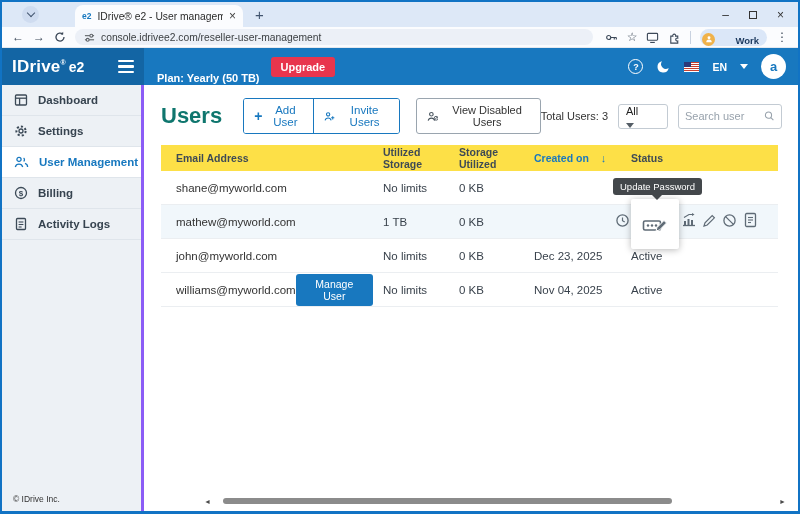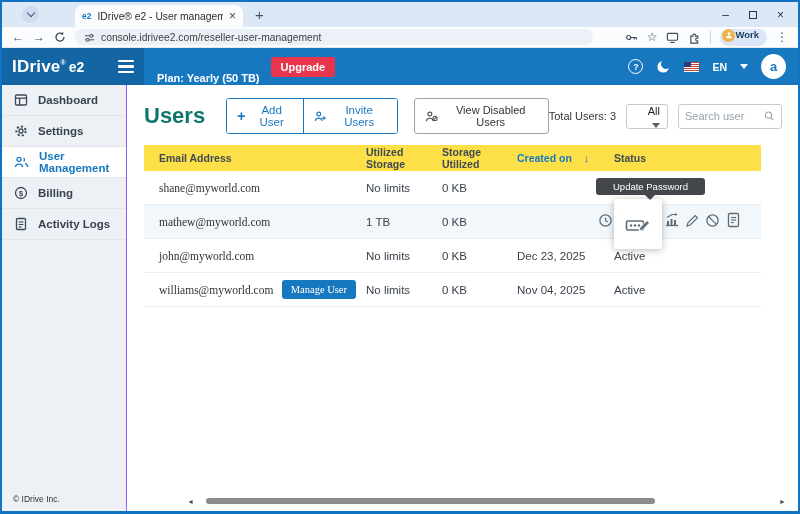--- a/index.html
+++ b/index.html
@@ -19,21 +19,21 @@
   .win-controls { margin-left:auto; display:flex; align-items:center; gap:20px; margin-bottom:6px; padding-right:4px; }
   .win-controls span { color:#333; font-size:12px; line-height:1; }
   .win-max { width:8px; height:8px; border:1.2px solid #333; }
 
   .toolbar { height:21px; background:#fbfcfe; border-bottom:1px solid #e3e8ef; display:flex; align-items:center; padding:0 10px; gap:9px; flex:none; }
   .nav-ico { font-size:12px; color:#3c4858; line-height:1; }
   .omnibox { width:518px; height:16px; background:#ecf0f7; border-radius:8px; display:flex; align-items:center; gap:6px; padding:0 9px; }
   .omnibox .url { font-size:10.3px; color:#3c4043; white-space:nowrap; }
   .tb-right { margin-left:auto; display:flex; align-items:center; gap:9px; }
   .tb-divider { width:1px; height:13px; background:#c9d2e0; }
-  .profile-pill { background:#dbe7f8; border-radius:9px; height:17px; display:flex; align-items:flex-start; gap:0; padding:0 8px 0 2px; }
+  .profile-pill { background:#dbe7f8; border-radius:9px; height:17px; display:flex; align-items:flex-end; gap:20px; padding:0 8px 0 2px; }
   .profile-avatar { width:13px; height:13px; border-radius:50%; background:#f0b24a; display:flex; align-items:center; justify-content:center; }
   .profile-label { font-size:9.5px; color:#1d3a5f; font-weight:bold; }
 
   
   .app-header { height:37px; background:#1878bf; display:flex; align-items:center; color:#fff; flex:none; }
   .logo-box { width:142px; height:37px; background:#1365a4; display:flex; align-items:center; padding:0 10px; flex:none; }
   .brand { font-size:17px; font-weight:bold; letter-spacing:.2px; }
   .brand sup { font-size:7px; }
   .product { font-size:14px; font-weight:bold; margin-left:3px; }
   .hamburger { margin-left:auto; display:flex; flex-direction:column; gap:3px; }
@@ -43,57 +43,57 @@
   .hdr-right { margin-left:auto; display:flex; align-items:center; gap:13px; padding-right:12px; }
   .help-circle { width:15px; height:15px; border:1.3px solid #fff; border-radius:50%; display:flex; align-items:center; justify-content:center; font-size:9px; font-weight:bold; }
   .flag { width:15px; height:10px; background:linear-gradient(#c8402e 0 10%,#fff 10% 20%,#c8402e 20% 30%,#fff 30% 40%,#c8402e 40% 50%,#fff 50% 60%,#c8402e 60% 70%,#fff 70% 80%,#c8402e 80% 90%,#fff 90% 100%); position:relative; }
   .flag::after { content:""; position:absolute; left:0; top:0; width:7px; height:5px; background:#2c3a7a; }
   .lang { font-size:10.5px; font-weight:bold; }
   .caret-w { width:0; height:0; border-left:4px solid transparent; border-right:4px solid transparent; border-top:5px solid #fff; }
   .avatar { width:25px; height:25px; background:#fff; border-radius:50%; display:flex; align-items:center; justify-content:center; color:#1878bf; font-weight:bold; font-size:13px; }
 
   
   .body-row { flex:1; display:flex; position:relative; overflow:hidden; }
-  .sidebar { width:125px; background:#edf1f5; border-right:1px solid #8b5cf6; position:relative; flex:none; }
+  .sidebar { width:142px; background:#edf1f5; border-right:3px solid #8b5cf6; position:relative; flex:none; }
   .side-item { height:31px; display:flex; align-items:center; gap:10px; padding-left:12px; border-bottom:1px solid #dfe5eb; font-size:11.5px; font-weight:bold; color:#36434f; }
   .side-item svg { flex:none; }
   .side-item.active { background:#fff; color:#1878bf; }
   .side-footer { position:absolute; bottom:7px; left:11px; font-size:8.5px; color:#333; }
 
   .content { flex:1; background:#fff; position:relative; overflow:hidden; }
   .content-header { display:flex; align-items:center; margin:13px 16px 0 17px; }
   .page-title { font-size:22px; font-weight:bold; color:#0f766e; margin-right:21px; }
   .btn-group { display:flex; border:1px solid #1878bf; border-radius:3px; overflow:hidden; background:#fff; }
   .btn-blue { display:flex; align-items:center; gap:5px; padding:5px 10px; font-size:11.5px; color:#1878bf; background:#fff; border:none; font-family:inherit; }
   .btn-blue + .btn-blue { border-left:1px solid #1878bf; }
   .plus-glyph { font-size:14px; line-height:1; font-weight:bold; }
   .btn-outline { display:flex; align-items:center; gap:6px; padding:5px 10px; font-size:11px; color:#333; background:#fff; border:1px solid #9aa5af; border-radius:3px; margin-left:16px; font-family:inherit; }
   .hdr-tools { margin-left:auto; display:flex; align-items:center; gap:10px; }
   .total-users { font-size:11px; color:#333; white-space:nowrap; }
-  .filter-box { width:42px; height:25px; border:1px solid #c3cbd3; border-radius:3px; display:flex; align-items:flex-end; justify-content:space-between; padding:0 7px; font-size:11px; color:#222; background:#fff;flex-direction:column; }
+  .filter-box { width:50px; height:25px; border:1px solid #c3cbd3; border-radius:3px; display:flex; align-items:flex-start; justify-content:space-between; padding:0 7px; font-size:11px; color:#222; background:#fff;flex-direction:column; }
   .caret-d { width:0; height:0; border-left:4px solid transparent; border-right:4px solid transparent; border-top:5px solid #555e66; }
   .search-box { width:104px; height:25px; border:1px solid #c3cbd3; border-radius:3px; display:flex; align-items:center; padding:0 6px; background:#fff; }
   .search-box input { border:none; outline:none; width:100%; font-size:11px; color:#333; font-family:inherit; background:transparent; }
   .search-box input::placeholder { color:#98a2ac; }
 
   
   .table { margin:11px 0 0 17px; width:617px; position:relative; }
   .trow { display:grid; grid-template-columns:222px 76px 75px 97px auto; align-items:center; }
   .thead { background:#fde047; height:26px; font-size:10.5px; font-weight:bold; color:#3e4a55; }
   .thead > div:first-child, .tr > div:first-child { padding-left:15px; }
   .th-created { color:#1878bf; display:flex; align-items:center; gap:12px; }
   .sort-arrow { font-size:11px; }
   .tr { height:34px; border-bottom:1px solid #ebeef1; font-size:11.5px; color:#39424c; }
-  .tr .email { color:#333; display:flex; align-items:center;font-family:Liberation Serif, serif; }
+  .tr .email { color:#333; display:flex; align-items:center; }
   .tr.hover { background:#f1f7fb; }
   .manage-btn { margin-left:auto; margin-right:10px; background:#1878bf; color:#fff; border:none; border-radius:3px; font-size:10.5px; padding:4px 9px; font-family:inherit; }
 
   .row-ico { position:absolute; z-index:2; }
   .hover-card { position:absolute; left:470px; top:54px; width:48px; height:50px; background:#fff; border-radius:2px; box-shadow:0 1px 7px rgba(0,0,0,.28); display:flex; align-items:center; justify-content:center; z-index:4; }
-  .tooltip { position:absolute; left:452px; top:33px; background:#43474b; color:#fff; font-size:9.5px; padding:3px 17px; border-radius:3px; white-space:nowrap; z-index:6; }
+  .tooltip { position:absolute; left:452px; top:33px; background:#43474b; color:#fff; font-size:9.5px; padding:3px 7px; border-radius:3px; white-space:nowrap; z-index:6; }
   .tooltip::after { content:""; position:absolute; left:50%; bottom:-5px; margin-left:-5px; border-left:5px solid transparent; border-right:5px solid transparent; border-top:5px solid #43474b; }
 
   
   .hscroll { position:absolute; bottom:6px; left:60px; right:12px; height:8px; display:flex; align-items:center; }
   .hscroll .arr { font-size:7px; color:#4a4a4a; line-height:1; }
   .hthumb { height:6px; border-radius:3px; background:#8b8b8b; width:449px; margin-left:12px; }
   .hspace { flex:1; }
 </style>
 </head>
 <body>

